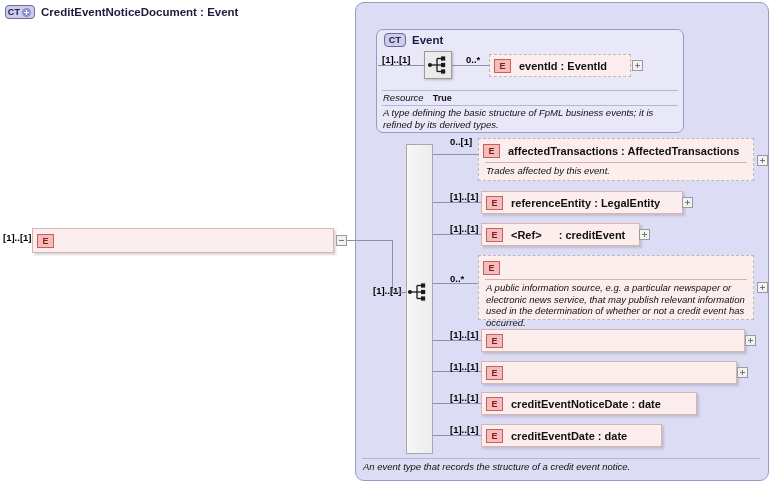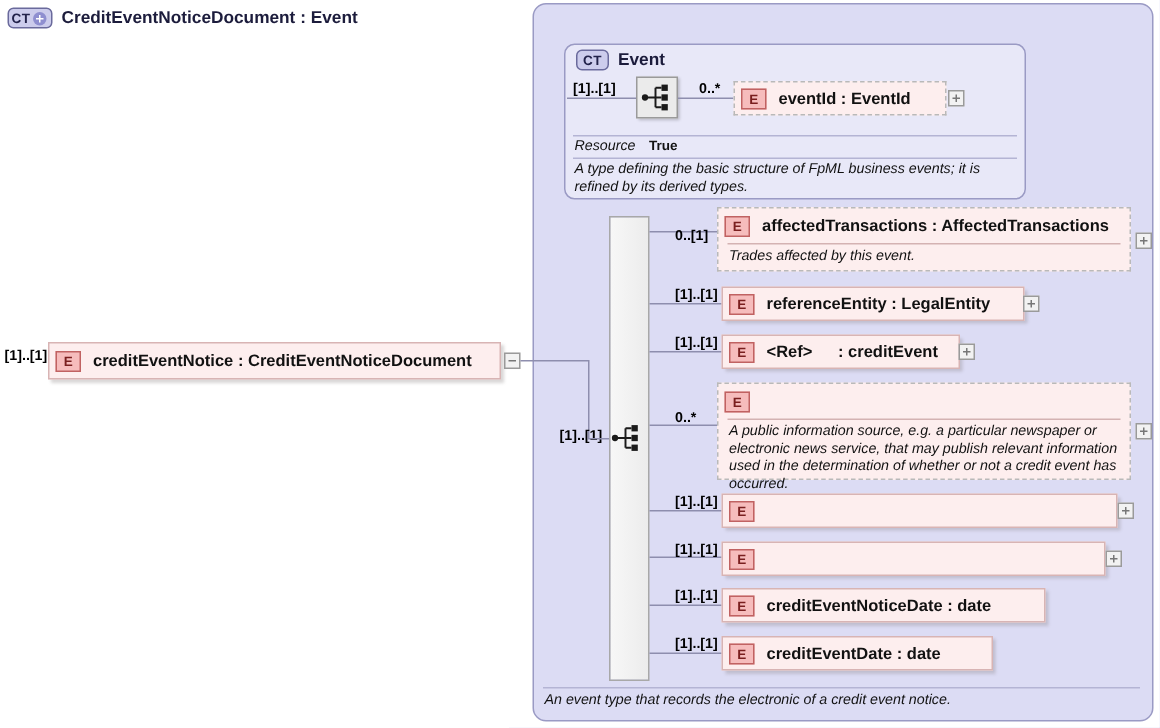--- a/index.html
+++ b/index.html
@@ -370,25 +370,20 @@
     <span class="abstract-val">True</span>
   </div>
   <div class="anno-sep2"></div>
   <div class="anno-text">A type defining the basic structure of FpML business events; it is refined by its derived types.</div>
 </div>
 
 <div class="card" style="left:3px; top:232px;">[1]..[1]</div>
 
 <div class="abs elem" id="root-elem">
   <span class="e-badge">E</span>
-  <span class="e-label">
-    <span>creditEventNotice</span>
-    <span class="sep">:</span>
-    <span class="type">CreditEventNoticeDocument</span>
-  </span>
 </div>
 <div class="toggle" style="left:336px; top:235px;"></div>
 <div class="line-h" style="left:347px; top:240px; width:45px;"></div>
 <div class="line-v" style="left:392px; top:240px; height:52px;"></div>
 
 <div class="abs" id="ext-bar"></div>
 
 <div class="card" style="left:373px; top:285px;">[1]..[1]</div>
 <div class="line-h" style="left:392px; top:292px; width:14px;"></div>
 
@@ -400,21 +395,21 @@
     <line x1="11" y1="6.5" x2="15" y2="6.5" stroke="#1a1a1a" stroke-width="1.3"></line>
     <line x1="11" y1="13" x2="15" y2="13" stroke="#1a1a1a" stroke-width="1.3"></line>
     <line x1="11" y1="19.5" x2="15" y2="19.5" stroke="#1a1a1a" stroke-width="1.3"></line>
     <rect x="15" y="4.4" width="4.2" height="4.2" fill="#1a1a1a"></rect>
     <rect x="15" y="10.9" width="4.2" height="4.2" fill="#1a1a1a"></rect>
     <rect x="15" y="17.4" width="4.2" height="4.2" fill="#1a1a1a"></rect>
   </svg>
 </div>
 
 <div class="line-h" style="left:433px; top:154px; width:47px;"></div>
-<div class="card" style="left:450px; top:152px;">0..[1]</div>
+<div class="card" style="left:450px; top:136px;">0..[1]</div>
 <div class="abs elem-desc-wrap" style="left:478px; top:138px; width:276px; height:43px;">
   <div class="elem-desc-head">
     <span class="e-badge">E</span>
     <span class="e-label">
       <span>affectedTransactions</span>
       <span class="sep">:</span>
       <span class="type">AffectedTransactions</span>
     </span>
   </div>
   <div class="elem-desc-sep"></div>
@@ -488,14 +483,14 @@
   <span class="e-badge">E</span>
   <span class="e-label">
     <span>creditEventDate</span>
     <span class="sep">:</span>
     <span class="type">date</span>
   </span>
 </div>
 
 <div class="abs" id="outer-anno">
   <div class="sep"></div>
-  <div class="txt">An event type that records the electronic of a credit event notice.</div>
+  <div class="txt">An event type that records the structure of a credit event notice.</div>
 </div>
 
 </body></html>

